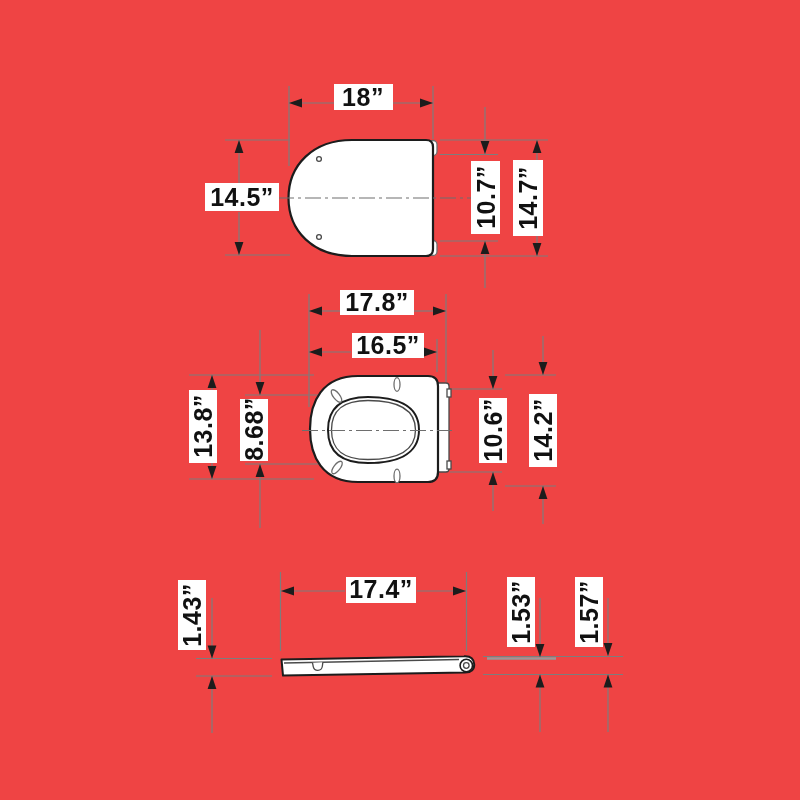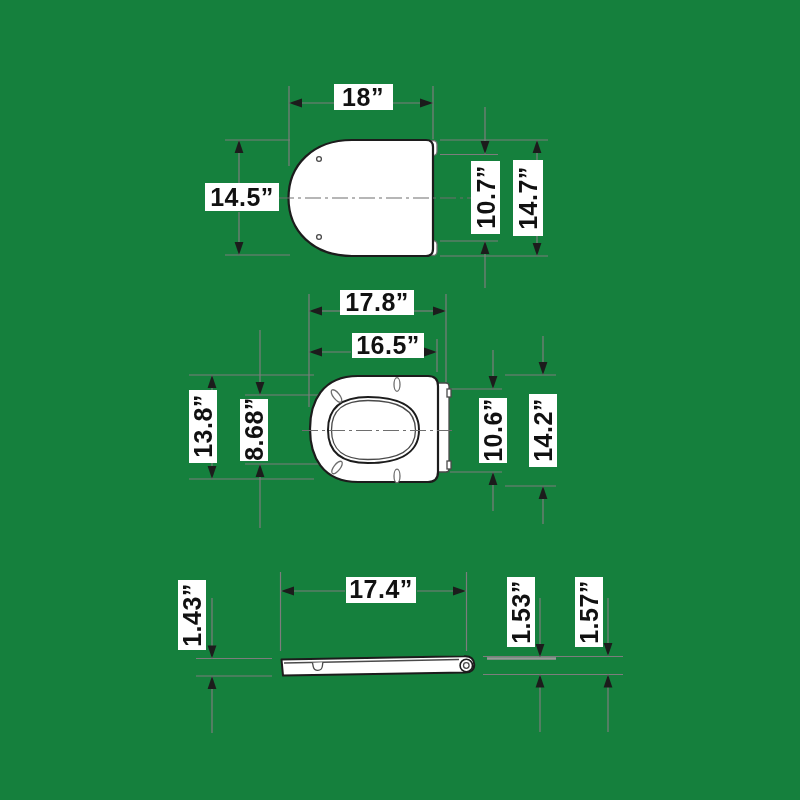--- a/index.html
+++ b/index.html
@@ -1,16 +1,16 @@
 <!DOCTYPE html>
 <html><head>
 <meta charset="utf-8">
 <style>
   html,body{margin:0;padding:0;background:#ffffff;}
-  .canvas{position:relative;width:800px;height:800px;background:#15803d;overflow:hidden;}
+  .canvas{position:relative;width:800px;height:800px;background:#ef4444;overflow:hidden;}
   svg{display:block;}
   .dim-text{font-family:"Liberation Sans",sans-serif;font-weight:700;font-size:25px;fill:#111111;letter-spacing:0.5px;}
   .ext{stroke:#7d7d7d;stroke-width:1.2;fill:none;}
   .obj{stroke:#1c1c1c;stroke-width:2.2;fill:#ffffff;stroke-linejoin:round;}
   .obj2{stroke:#4a4a4a;stroke-width:1.3;fill:none;}
   .obj2f{stroke:#4a4a4a;stroke-width:1.3;fill:#ffffff;}
   .grey{stroke:#6e6e6e;stroke-width:1.3;fill:#ffffff;}
   .cl{stroke:#6e6e6e;stroke-width:1.1;fill:none;stroke-dasharray:16 4 3 4;}
   .arr{fill:#1c1c1c;stroke:none;}
   .bg{fill:#ffffff;stroke:none;}

